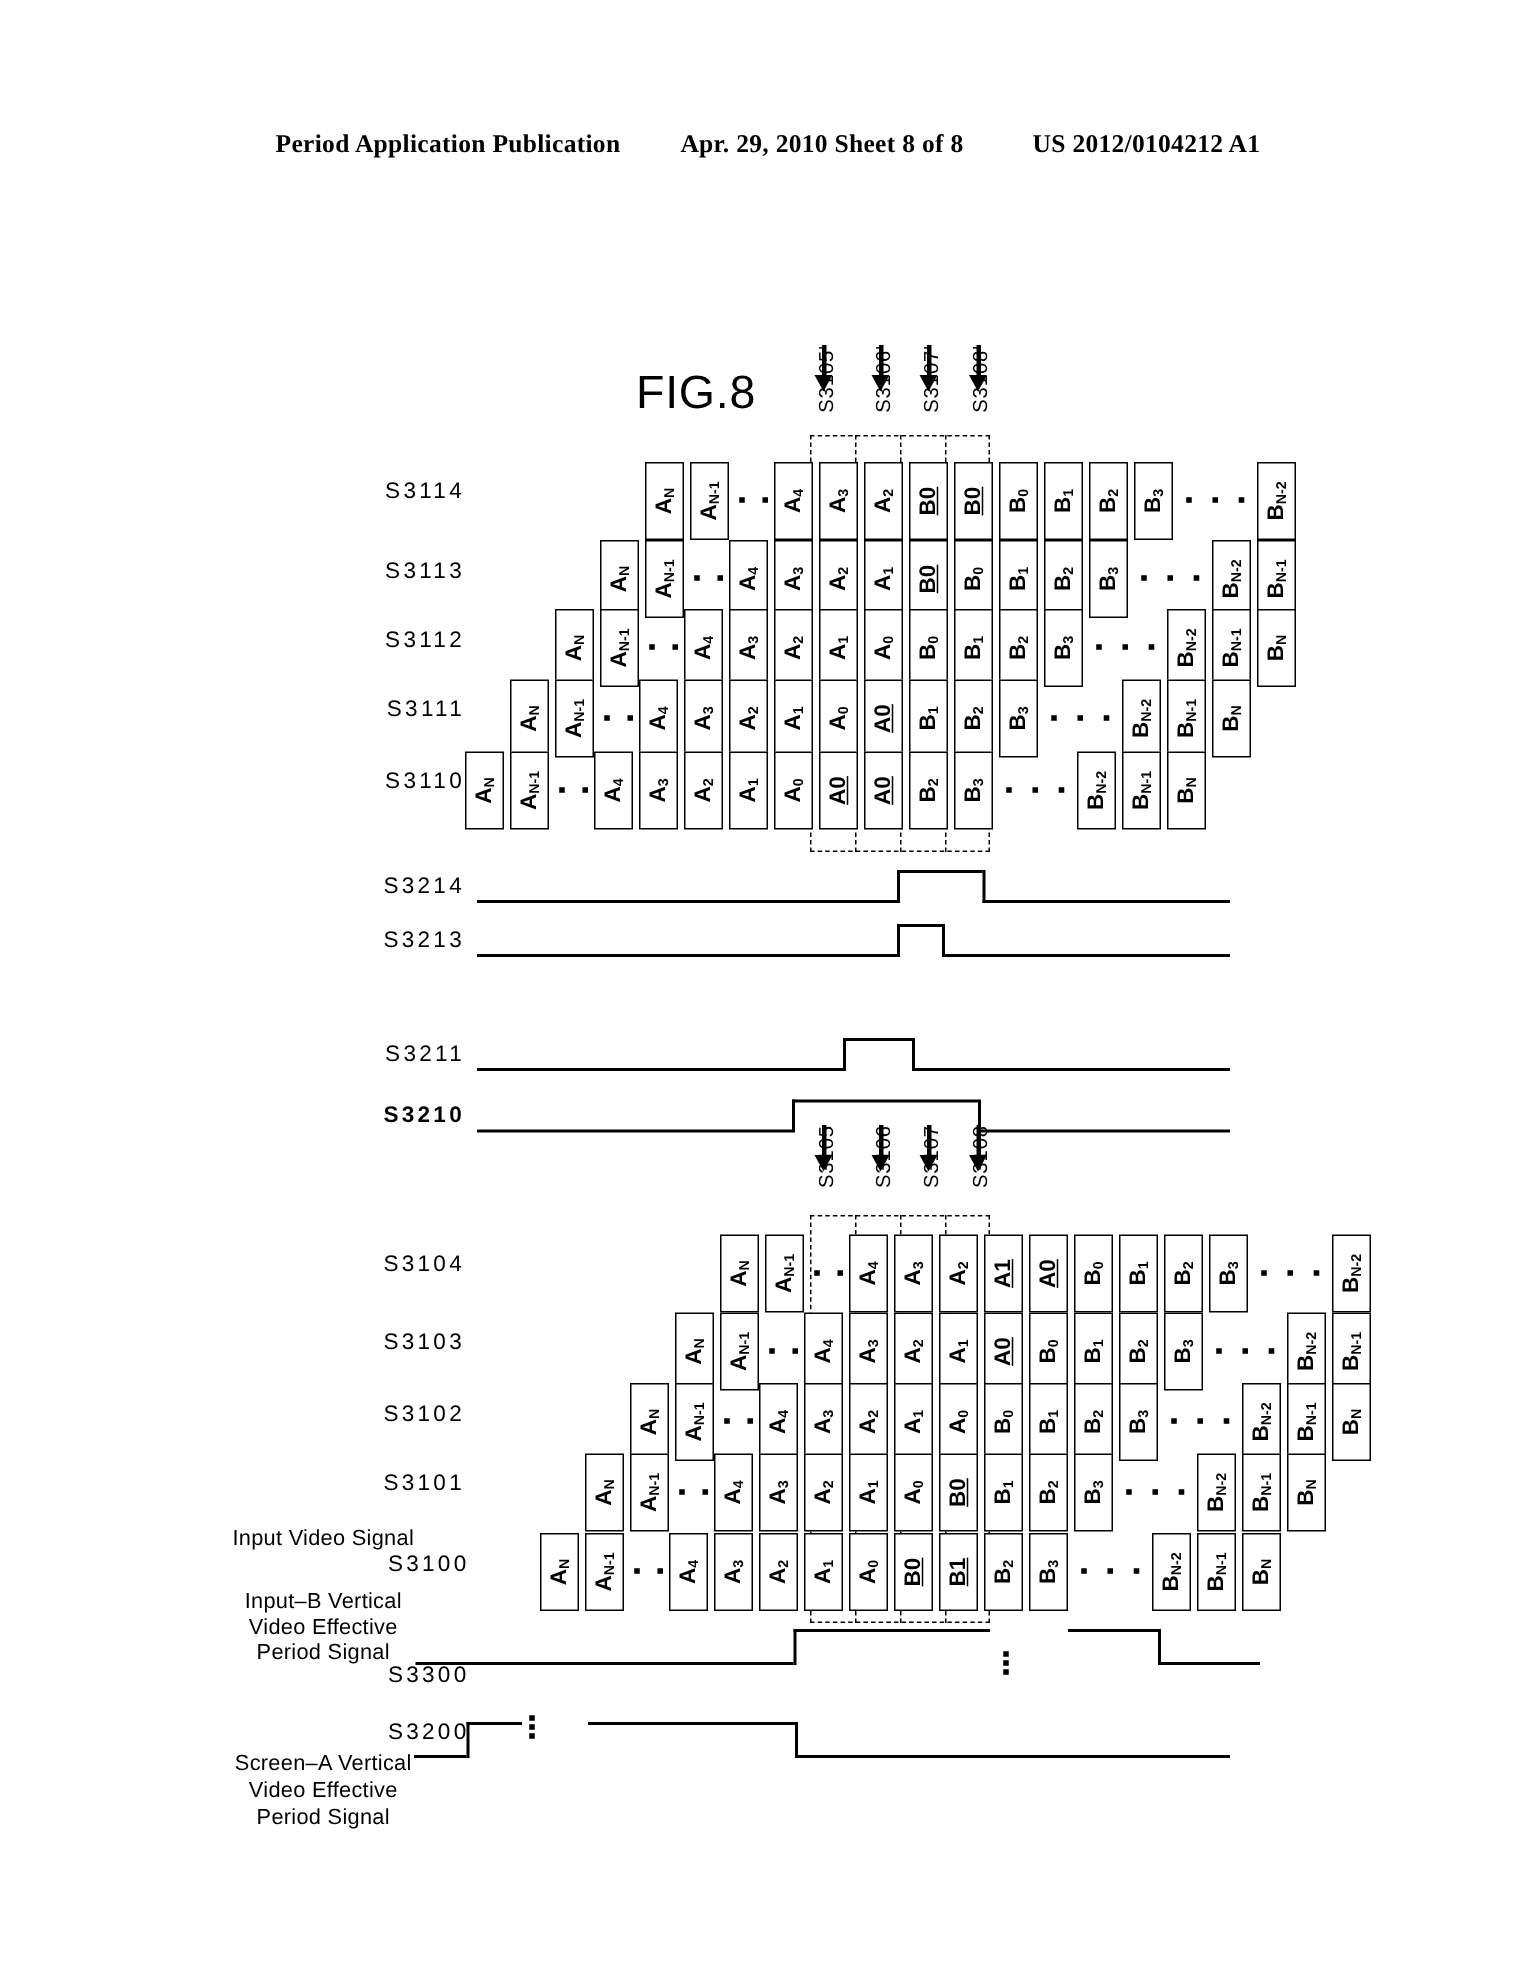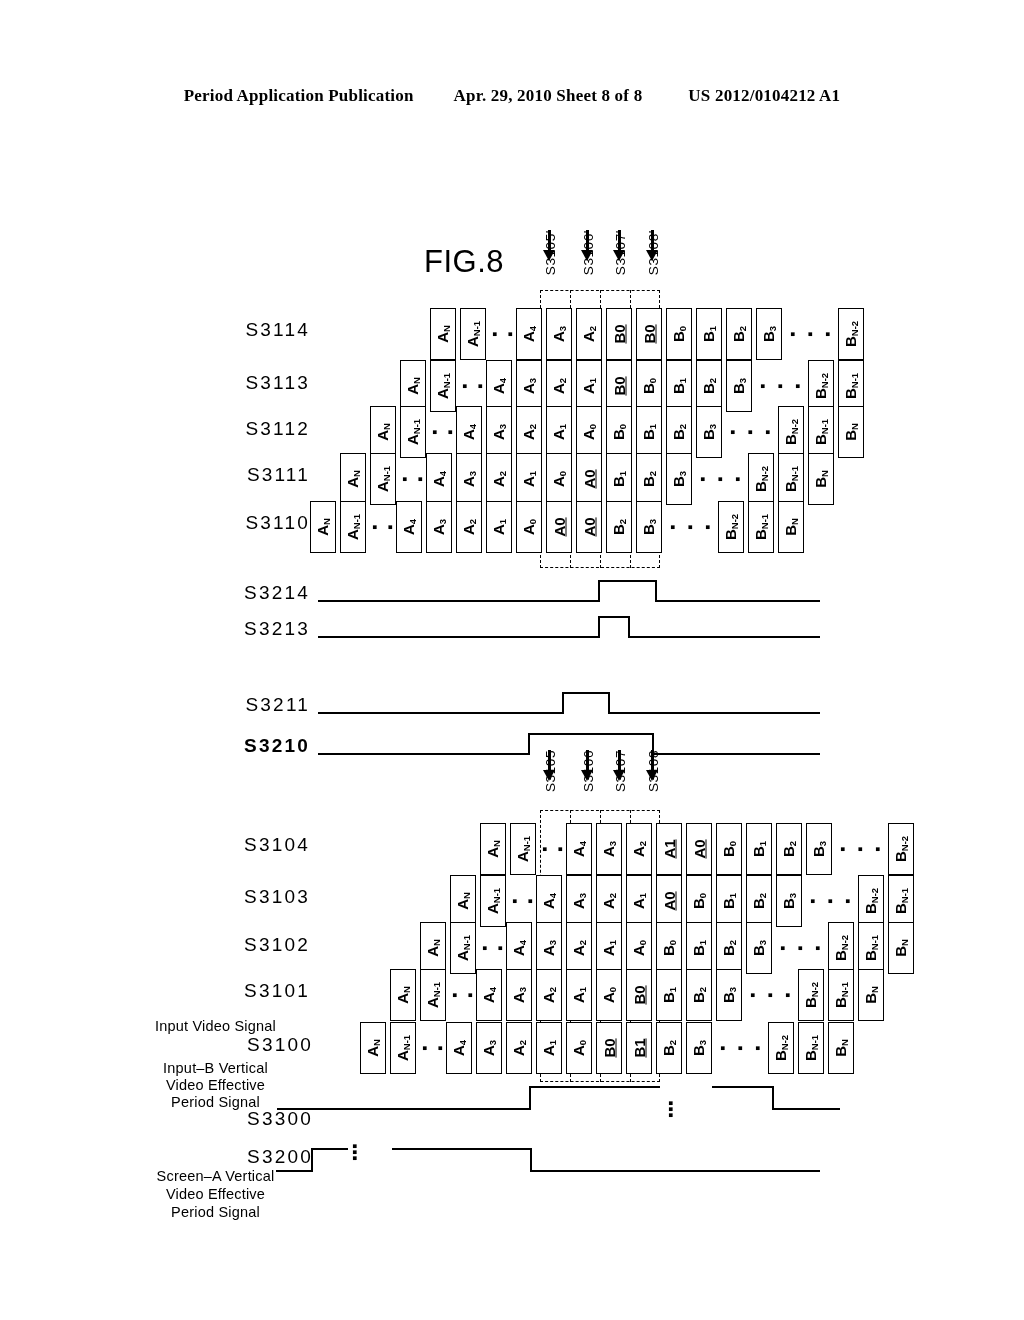--- a/index.html
+++ b/index.html
@@ -39,21 +39,21 @@
     left:424px; top:222px;
     font-size:31px;
     letter-spacing:.5px;
     font-family:"Liberation Sans", sans-serif;
   }
 
   
   .row-label{
     position:absolute;
     text-align:right;
-    font-size:19px;
+    font-size:15px;
     letter-spacing:2.2px;
     white-space:nowrap;
     font-family:"Liberation Sans", sans-serif;
   }
   .sub-label{
     position:absolute;
     text-align:center;
     font-size:14.5px;
     line-height:17px;
     letter-spacing:.2px;

